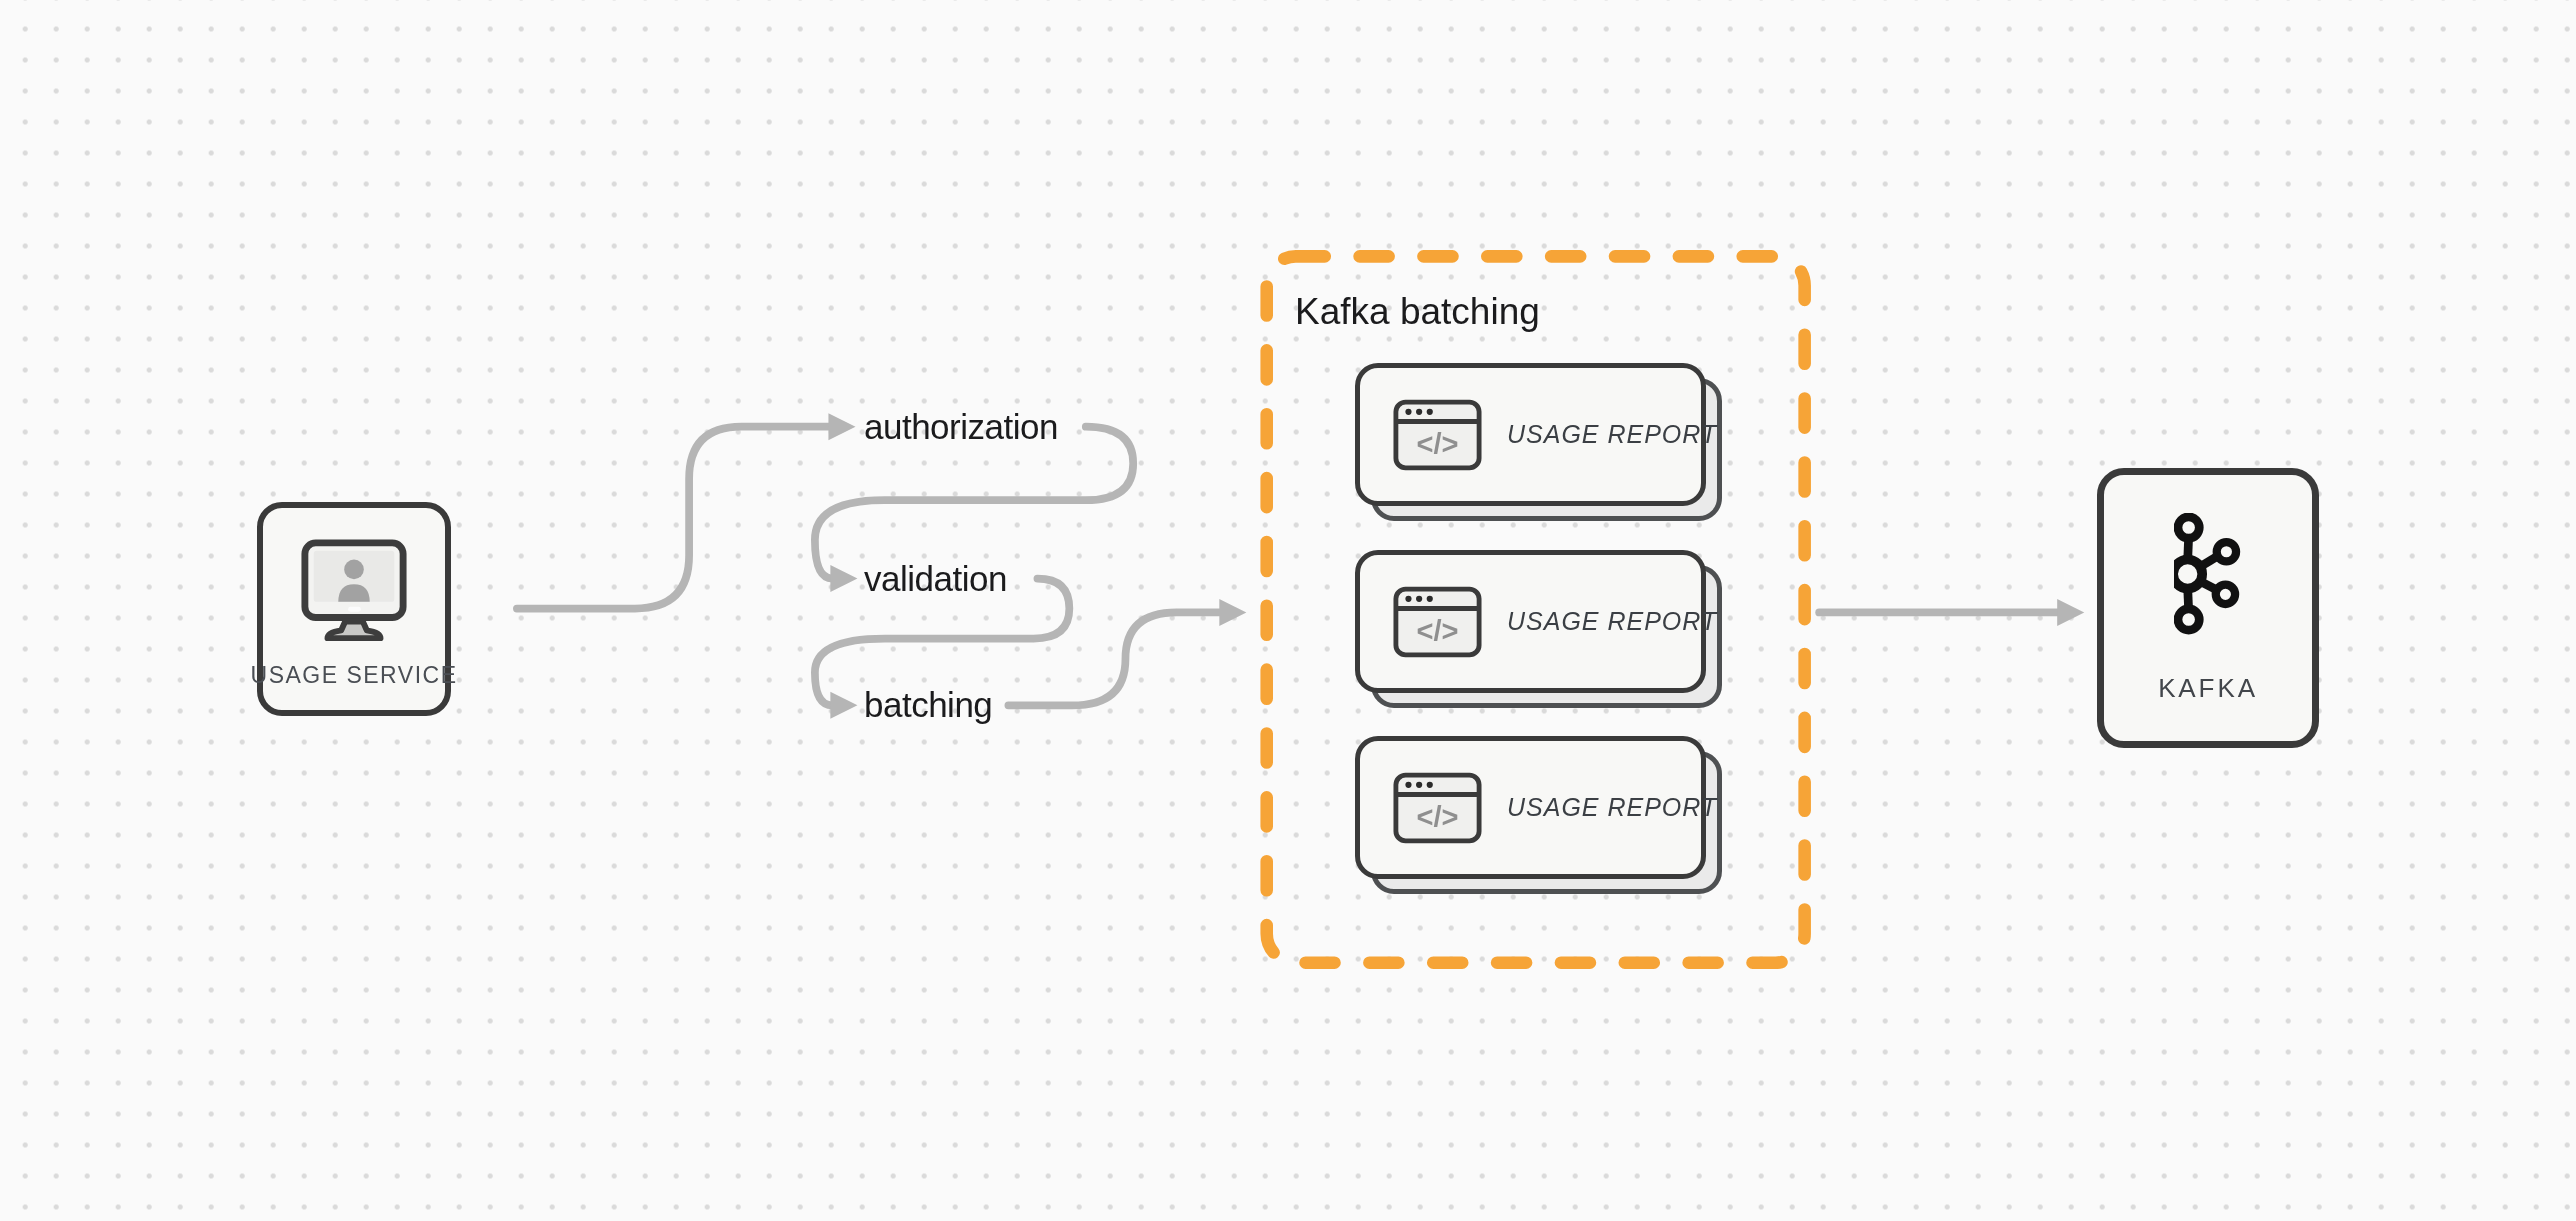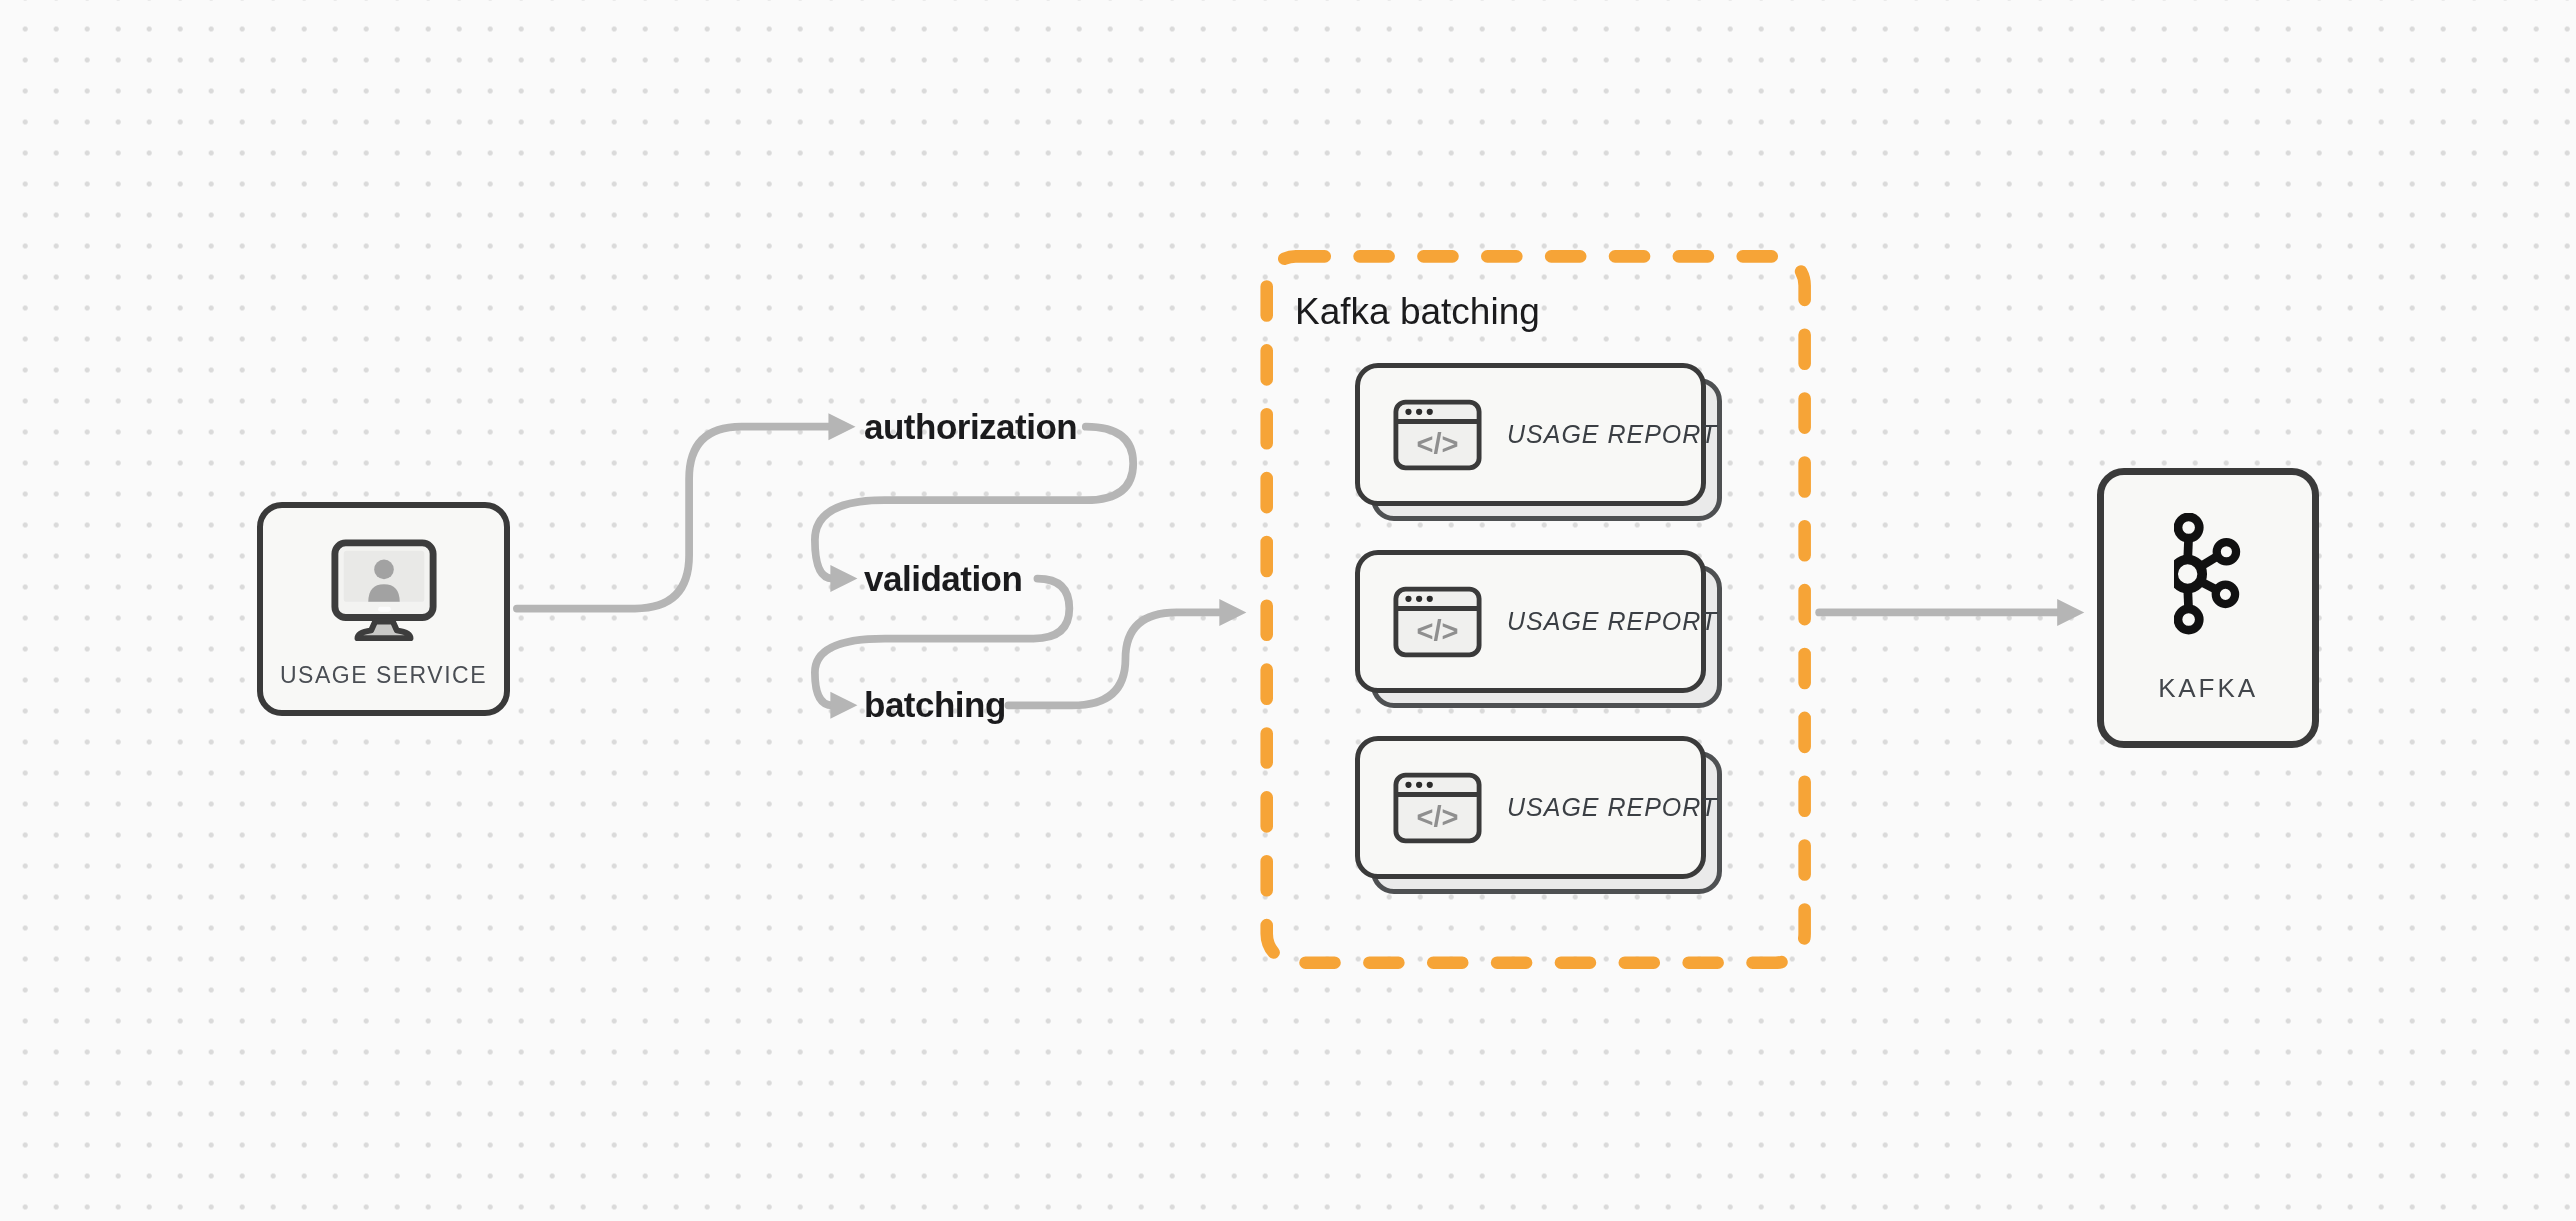--- a/index.html
+++ b/index.html
@@ -22,28 +22,28 @@
   }
   .layer{position:absolute;left:0;top:0;width:2576px;height:1221px;}
   .connector{stroke:var(--connector-gray);stroke-width:8;fill:none;stroke-linecap:round;stroke-linejoin:round;}
   .arrowhead{fill:var(--connector-gray);stroke:none;}
   .dashed-rect{stroke:var(--accent-orange);stroke-width:13;fill:none;stroke-dasharray:30 36;stroke-linecap:round;}
   .node{
     position:absolute;box-sizing:border-box;background:var(--node-bg);
     border:6.8px solid var(--node-border);border-radius:25px;
     display:flex;flex-direction:column;align-items:center;justify-content:center;
   }
-  .usage-service{left:257px;top:502px;width:253px;height:214px;gap:15.5px;padding-top:7.7px;}
+  .usage-service{left:257px;top:502px;width:194px;height:214px;gap:15.5px;padding-top:7.7px;}
   .usage-service .node-label{font-size:23px;letter-spacing:1.5px;color:var(--muted-text);}
   .kafka-node{left:2097px;top:468px;width:222px;height:280px;gap:38px;border-width:7.7px;border-radius:27px;}
   .kafka-node .node-label{font-size:26px;letter-spacing:2.9px;color:#42464b;}
   .node-label{white-space:nowrap;}
   .step-label{
     position:absolute;transform:translateY(-50%);white-space:nowrap;
-    font-size:35px;font-weight:700;color:var(--label-dark);letter-spacing:-0.5px;
+    font-size:35px;font-weight:400;color:var(--label-dark);letter-spacing:-0.5px;
   }
   .group-title{
     position:absolute;left:1295px;top:312px;transform:translateY(-50%);
     font-size:37px;font-weight:500;color:var(--label-dark);white-space:nowrap;
   }
   .card-stack{position:absolute;left:1355px;width:351px;height:143px;}
   .card-behind{
     position:absolute;left:15.5px;top:14.5px;width:351px;height:143px;box-sizing:border-box;
     background:#eaeaea;border:5.8px solid #4e5052;border-radius:23px;
   }

